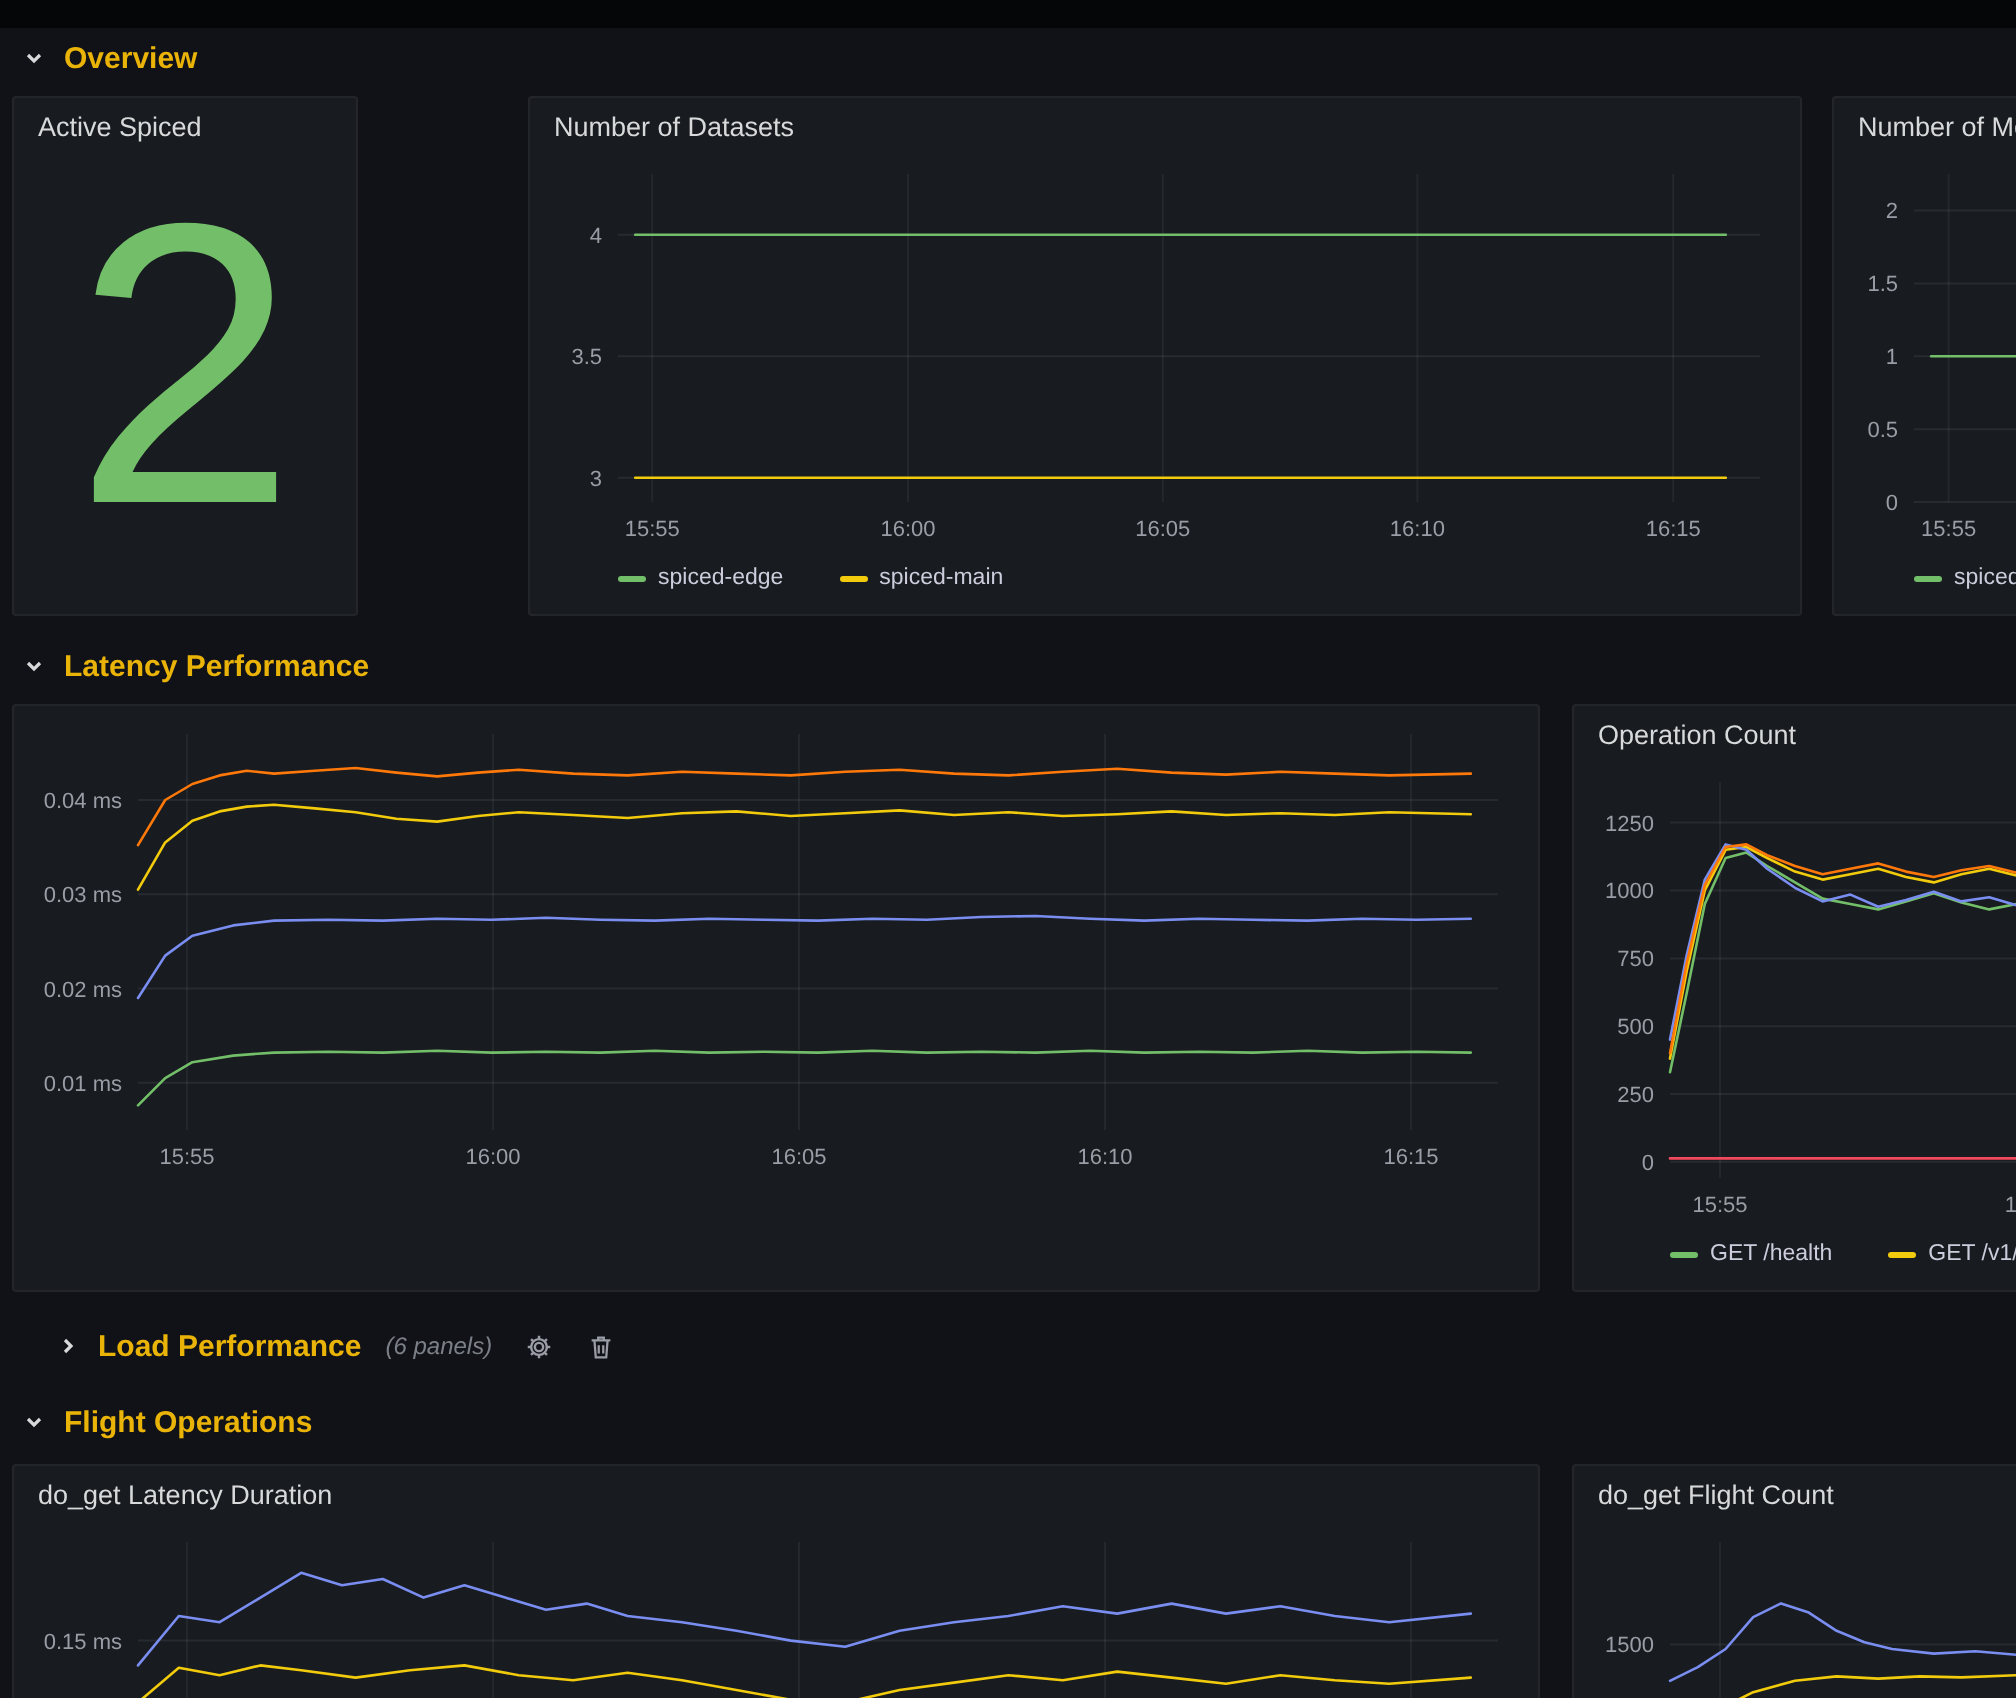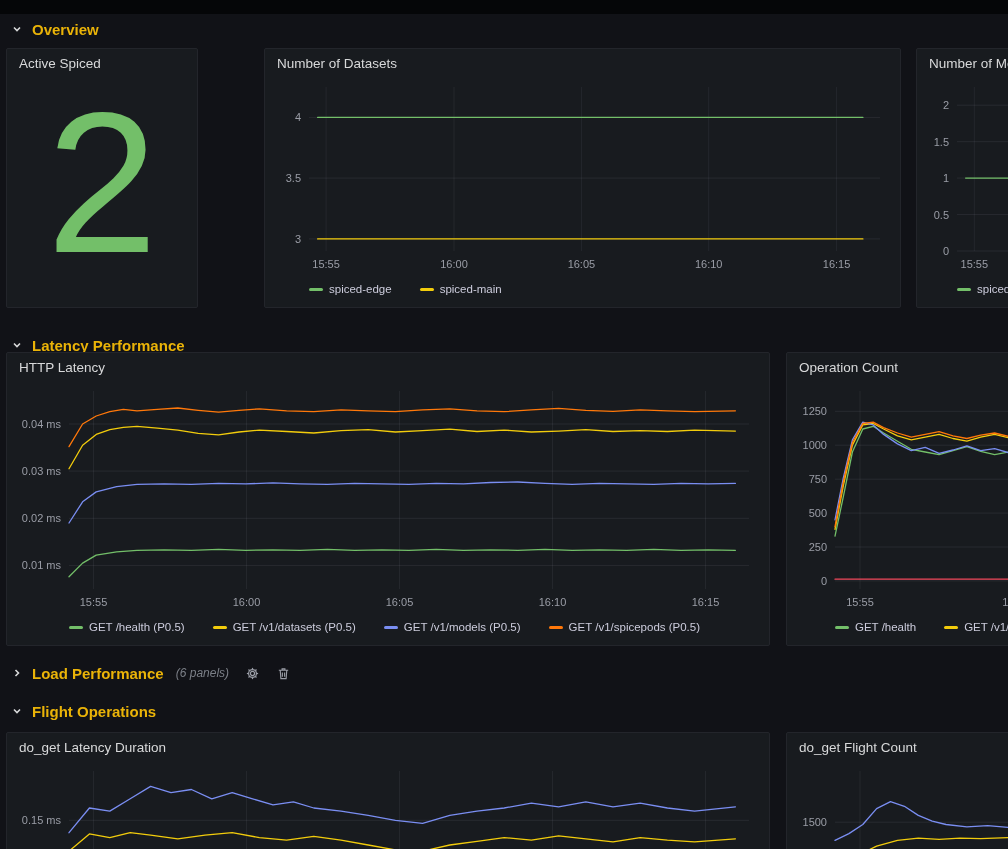--- a/index.html
+++ b/index.html
@@ -39,21 +39,21 @@
 
   <div class="topbar"></div>
 
   <div class="section-header" style="left:10px;top:16px;">
     <svg width="14" height="14" viewBox="0 0 14 14" fill="none" stroke="#d8d9da" stroke-width="1.6">
         <polyline points="4,5.5 7,8.5 10,5.5"></polyline>
       </svg>
     <span class="label">Overview</span>
   </div>
 
-  <div class="panel" style="left:6px;top:48px;width:192px;height:260px;">
+  <div class="panel" style="left:6px;top:48px;width:173px;height:260px;">
     <div class="panel-title">Active Spiced</div>
     <div class="big-stat" style="color: rgb(115, 191, 105);">2</div>
   </div>
 
   <div class="panel" style="left:264px;top:48px;width:637px;height:260px;">
     <div class="panel-title">Number of Datasets</div>
     <div class="chart">
         <svg width="615" height="198" xmlns="http://www.w3.org/2000/svg" style="display:block">
           <line x1="51.1" y1="8" x2="51.1" y2="172" stroke="rgba(204,204,220,0.07)"></line>
           <text x="51.1" y="189" fill="#9a9da6" font-size="11" text-anchor="middle" font-family="Liberation Sans, sans-serif">15:55</text>
@@ -106,29 +106,28 @@
           <line x1="30" y1="172.0" x2="605" y2="172.0" stroke="rgba(204,204,220,0.09)"></line>
           <text x="22" y="176" fill="#9a9da6" font-size="11" text-anchor="end" font-family="Liberation Sans, sans-serif">0</text>
           <polyline points="38.6,99.1 587.8,99.1" fill="none" stroke="#73bf69" stroke-width="1.3" stroke-linejoin="round" stroke-linecap="round"></polyline>
         </svg>
       </div>
     <div class="legend" style="margin-left:30px;">
         <span class="item"><i class="swatch" style="background:#73bf69"></i>spiced-edge</span>
       </div>
   </div>
 
-  <div class="section-header" style="left:10px;top:332px;">
+  <div class="section-header" style="left:10px;top:320px;">
     <svg width="14" height="14" viewBox="0 0 14 14" fill="none" stroke="#d8d9da" stroke-width="1.6">
         <polyline points="4,5.5 7,8.5 10,5.5"></polyline>
       </svg>
     <span class="label">Latency Performance</span>
   </div>
 
   <div class="panel" style="left:6px;top:352px;width:764px;height:294px;">
-    <div class="panel-title">HTTP Latency</div>
     <div class="chart">
         <svg width="742" height="232" xmlns="http://www.w3.org/2000/svg" style="display:block">
           <line x1="76.5" y1="8" x2="76.5" y2="206" stroke="rgba(204,204,220,0.07)"></line>
           <text x="76.5" y="223" fill="#9a9da6" font-size="11" text-anchor="middle" font-family="Liberation Sans, sans-serif">15:55</text>
           <line x1="229.5" y1="8" x2="229.5" y2="206" stroke="rgba(204,204,220,0.07)"></line>
           <text x="229.5" y="223" fill="#9a9da6" font-size="11" text-anchor="middle" font-family="Liberation Sans, sans-serif">16:00</text>
           <line x1="382.5" y1="8" x2="382.5" y2="206" stroke="rgba(204,204,220,0.07)"></line>
           <text x="382.5" y="223" fill="#9a9da6" font-size="11" text-anchor="middle" font-family="Liberation Sans, sans-serif">16:05</text>
           <line x1="535.5" y1="8" x2="535.5" y2="206" stroke="rgba(204,204,220,0.07)"></line>
           <text x="535.5" y="223" fill="#9a9da6" font-size="11" text-anchor="middle" font-family="Liberation Sans, sans-serif">16:10</text>
@@ -140,26 +139,20 @@
           <text x="44" y="92.1" fill="#9a9da6" font-size="11" text-anchor="end" font-family="Liberation Sans, sans-serif">0.03 ms</text>
           <line x1="52" y1="135.3" x2="732" y2="135.3" stroke="rgba(204,204,220,0.09)"></line>
           <text x="44" y="139.3" fill="#9a9da6" font-size="11" text-anchor="end" font-family="Liberation Sans, sans-serif">0.02 ms</text>
           <line x1="52" y1="182.4" x2="732" y2="182.4" stroke="rgba(204,204,220,0.09)"></line>
           <text x="44" y="186.4" fill="#9a9da6" font-size="11" text-anchor="end" font-family="Liberation Sans, sans-serif">0.01 ms</text>
           <polyline points="52.0,193.7 65.6,180.1 79.2,172.1 99.6,168.8 120.0,167.3 147.2,166.9 174.4,167.3 201.6,166.4 228.8,167.3 256.0,166.9 283.2,167.3 310.4,166.4 337.6,167.3 364.8,166.9 392.0,167.3 419.2,166.4 446.4,167.3 473.6,166.9 500.8,167.3 528.0,166.4 555.2,167.3 582.4,166.9 609.6,167.3 636.8,166.4 664.0,167.3 691.2,166.9 718.4,167.3" fill="none" stroke="#73bf69" stroke-width="1.3" stroke-linejoin="round" stroke-linecap="round"></polyline>
           <polyline points="52.0,85.8 65.6,62.2 79.2,51.4 92.8,46.7 106.4,44.3 120.0,43.4 140.4,45.2 160.8,47.1 181.2,50.4 201.6,51.8 222.0,49.0 242.4,47.1 269.6,48.5 296.8,50.0 324.0,47.6 351.2,46.7 378.4,49.0 405.6,47.6 432.8,46.2 460.0,48.5 487.2,47.1 514.4,49.0 541.6,48.1 568.8,46.7 596.0,48.5 623.2,47.6 650.4,48.5 677.6,47.1 718.4,48.1" fill="none" stroke="#f2cc0c" stroke-width="1.3" stroke-linejoin="round" stroke-linecap="round"></polyline>
           <polyline points="52.0,140.0 65.6,118.8 79.2,108.9 99.6,103.7 120.0,101.3 147.2,100.9 174.4,101.3 201.6,100.4 228.8,100.9 256.0,99.9 283.2,100.9 310.4,101.3 337.6,100.4 364.8,100.9 392.0,101.3 419.2,100.4 446.4,100.9 473.6,99.5 500.8,99.0 528.0,100.4 555.2,101.3 582.4,100.4 609.6,100.9 636.8,101.3 664.0,100.4 691.2,100.9 718.4,100.4" fill="none" stroke="#7a8ef2" stroke-width="1.3" stroke-linejoin="round" stroke-linecap="round"></polyline>
           <polyline points="52.0,63.6 65.6,41.0 79.2,33.0 92.8,28.7 106.4,26.4 120.0,27.8 140.4,26.4 160.8,25.0 181.2,27.3 201.6,29.2 222.0,27.3 242.4,25.9 269.6,27.8 296.8,28.7 324.0,26.9 351.2,27.8 378.4,28.7 405.6,26.9 432.8,25.9 460.0,27.8 487.2,28.7 514.4,26.9 541.6,25.4 568.8,27.3 596.0,28.3 623.2,26.9 650.4,27.8 677.6,28.7 718.4,27.8" fill="none" stroke="#ff780a" stroke-width="1.3" stroke-linejoin="round" stroke-linecap="round"></polyline>
         </svg>
-      </div>
-    <div class="legend" style="margin-left:52px;">
-        <span class="item"><i class="swatch" style="background:#73bf69"></i>GET /health (P0.5)</span>
-        <span class="item"><i class="swatch" style="background:#f2cc0c"></i>GET /v1/datasets (P0.5)</span>
-        <span class="item"><i class="swatch" style="background:#7a8ef2"></i>GET /v1/models (P0.5)</span>
-        <span class="item"><i class="swatch" style="background:#ff780a"></i>GET /v1/spicepods (P0.5)</span>
       </div>
   </div>
 
   <div class="panel" style="left:786px;top:352px;width:764px;height:294px;">
     <div class="panel-title">Operation Count</div>
     <div class="chart">
         <svg width="742" height="232" xmlns="http://www.w3.org/2000/svg" style="display:block">
           <line x1="63.0" y1="8" x2="63.0" y2="206" stroke="rgba(204,204,220,0.07)"></line>
           <text x="63.0" y="223" fill="#9a9da6" font-size="11" text-anchor="middle" font-family="Liberation Sans, sans-serif">15:55</text>
           <line x1="219.1" y1="8" x2="219.1" y2="206" stroke="rgba(204,204,220,0.07)"></line>
@@ -188,21 +181,21 @@
           <polyline points="38.0,143.6 46.3,98.9 55.4,59.5 65.8,40.5 76.2,39.2 86.6,44.6 100.5,50.0 114.3,54.1 128.2,51.4 142.1,48.7 156.0,52.8 169.9,55.5 183.7,52.1 197.6,50.0 211.5,53.4 225.4,51.4 246.2,52.8" fill="none" stroke="#ff780a" stroke-width="1.3" stroke-linejoin="round" stroke-linecap="round"></polyline>
           <polyline points="38.0,196.2 246.2,196.2" fill="none" stroke="#f2495c" stroke-width="1.3" stroke-linejoin="round" stroke-linecap="round"></polyline>
         </svg>
       </div>
     <div class="legend" style="margin-left:38px;">
         <span class="item"><i class="swatch" style="background:#73bf69"></i>GET /health</span>
         <span class="item"><i class="swatch" style="background:#f2cc0c"></i>GET /v1/datasets</span>
       </div>
   </div>
 
-  <div class="section-header" style="left:10px;top:660px;">
+  <div class="section-header" style="left:27px;top:660px;">
     <svg width="14" height="14" viewBox="0 0 14 14" fill="none" stroke="#d8d9da" stroke-width="1.6">
         <polyline points="5.5,4 8.5,7 5.5,10"></polyline>
       </svg>
     <span class="label">Load Performance</span>
     <span class="panels-count">(6 panels)</span>
     <span class="hicon">
       <svg width="15" height="15" viewBox="0 0 16 16" fill="none" stroke="#9a9da6" stroke-width="1.3">
         <circle cx="8" cy="8" r="2.2"></circle>
         <circle cx="8" cy="8" r="4.2"></circle>
         <line x1="12.2" y1="8" x2="14" y2="8"></line>

